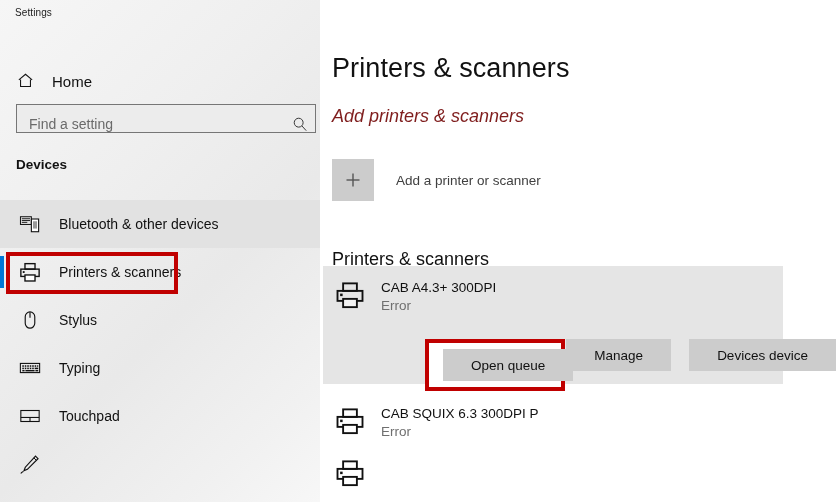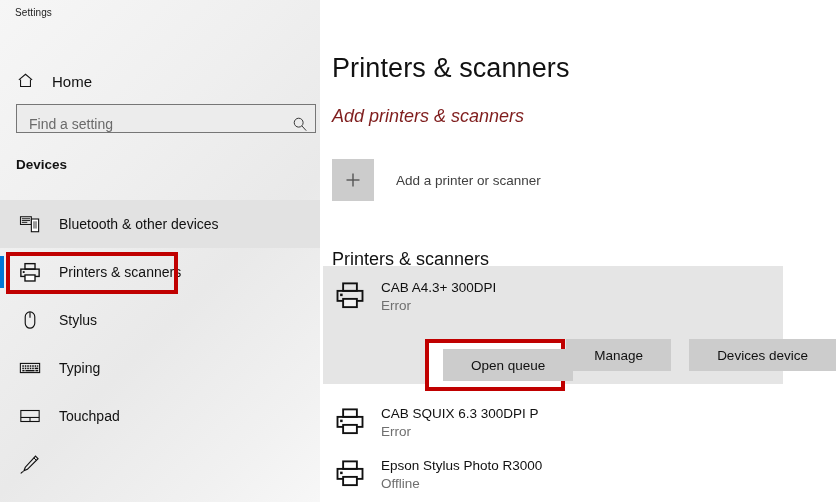--- a/index.html
+++ b/index.html
@@ -313,24 +313,20 @@
 
     <div id="printer3" class="printer-row">
       <span class="printer-ico">
         <svg width="30" height="29" viewBox="0 0 24 23">
           <rect x="6.5" y="1.8" width="11" height="6" fill="none" stroke="#111" stroke-width="1.5"></rect>
           <rect x="2" y="7.8" width="20" height="8" fill="none" stroke="#111" stroke-width="1.5"></rect>
           <rect x="4.1" y="10" width="2" height="2" fill="#111"></rect>
           <rect x="6.5" y="14.2" width="11" height="6.6" fill="#fff" stroke="#111" stroke-width="1.5"></rect>
         </svg>
       </span>
-      <span class="printer-text">
-        <span class="printer-name">Epson Stylus Photo R3000</span><br>
-        <span class="printer-status">Offline</span>
-      </span>
     </div>
 
   </div>
 
   <div class="annot" id="annot-nav"></div>
   <div class="annot" id="annot-btn"></div>
   <div id="btn-openqueue-wrap">
     <button class="wbtn" id="btn-openqueue">Open queue</button>
   </div>
 

